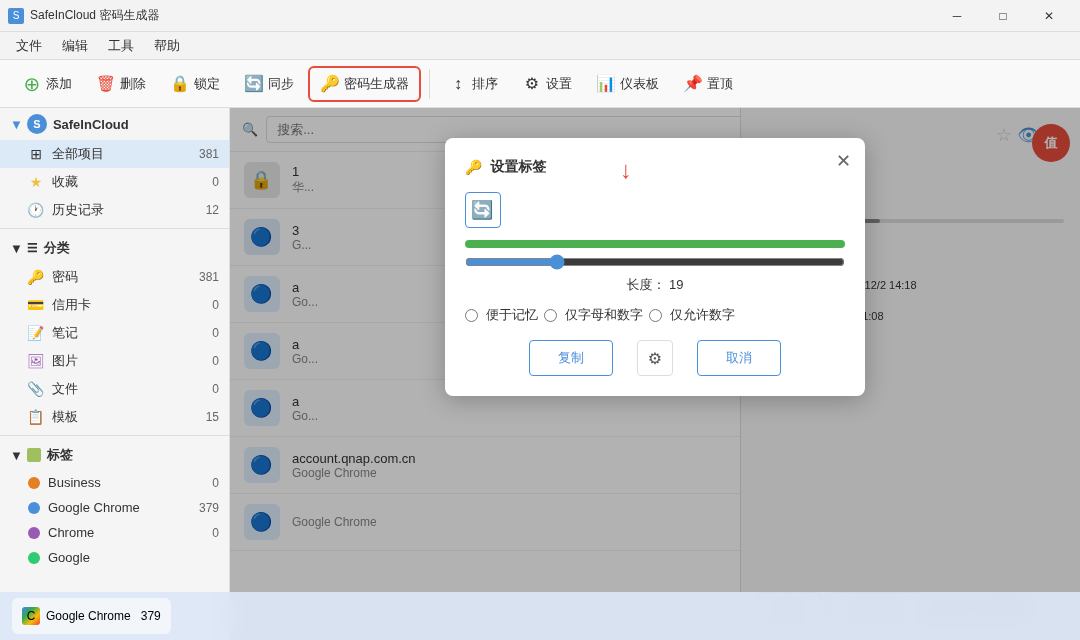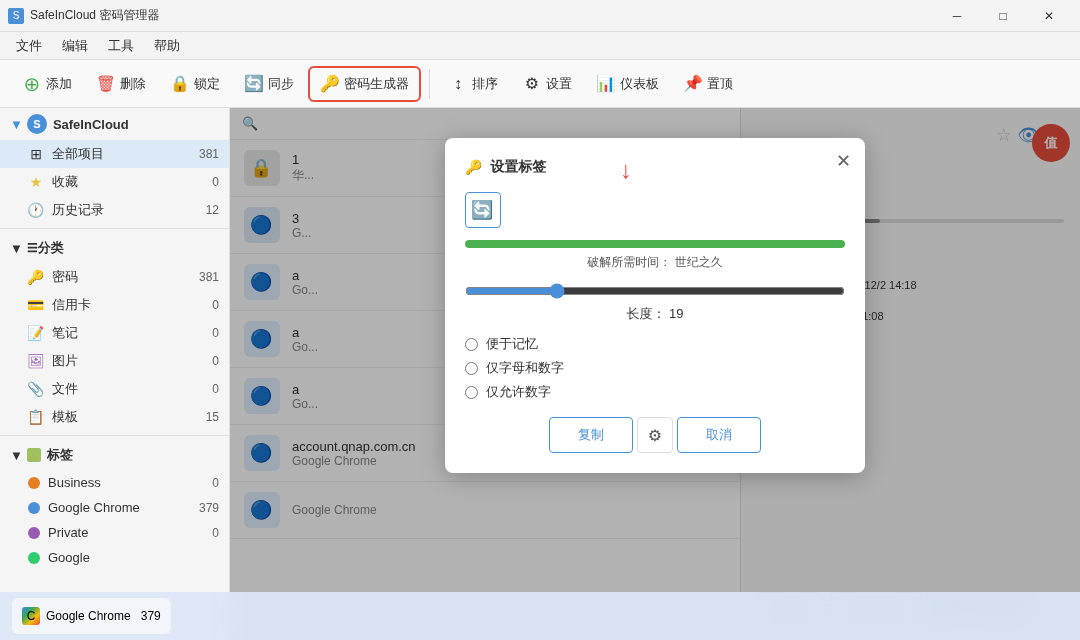--- a/index.html
+++ b/index.html
@@ -436,36 +436,36 @@
       accent-color: #4a90d9;
     }
     .length-label {
       font-size: 13px;
       color: #333;
       text-align: center;
       margin-bottom: 12px;
     }
     .radio-group {
       display: flex;
-      flex-direction: column;
+      flex-direction: row;
       gap: 6px;
       margin-bottom: 16px;
     }
     .radio-item {
       display: flex;
       align-items: center;
       gap: 8px;
       font-size: 13px;
       color: #333;
       cursor: pointer;
     }
     .modal-actions {
       display: flex;
       justify-content: center;
-      gap: 4px;
+      gap: 24px;
       margin-top: 8px;
     }
     .modal-btn {
       padding: 7px 28px;
       border: 1px solid #4a90d9;
       background: white;
       color: #4a90d9;
       border-radius: 4px;
       cursor: pointer;
       font-size: 13px;
@@ -487,21 +487,21 @@
     .red-border-highlight {
       border: 2px solid #e74c3c !important;
       border-radius: 6px;
     }
   </style>
 </head>
 <body>
 
 <div class="title-bar">
   <div class="title-bar-icon">S</div>
-  <span class="title-bar-text">SafeInCloud 密码管理器</span>
+  <span class="title-bar-text">SafeInCloud 密码生成器</span>
   <div class="title-bar-controls">
     <div class="title-btn">─</div>
     <div class="title-btn">□</div>
     <div class="title-btn close">✕</div>
   </div>
 </div>
 
 <div class="menu-bar">
   <div class="menu-item">文件</div>
   <div class="menu-item">编辑</div>
@@ -569,21 +569,21 @@
     </div>
     <div class="sidebar-item">
       <span class="sidebar-cat-icon" style="color:#888;">🕐</span>
       <span>历史记录</span>
       <span class="sidebar-item-count">12</span>
     </div>
     <hr class="sidebar-divider">
     <div class="sidebar-header">
       <span style="margin-right:4px;">▼</span>
       <span style="font-size:12px;">☰</span>
-      <span style="">分类</span>
+      <span style="margin-left:6px;">分类</span>
     </div>
     <div class="sidebar-item">
       <span class="sidebar-cat-icon" style="color:#f0c040;">🔑</span>
       <span>密码</span>
       <span class="sidebar-item-count">381</span>
     </div>
     <div class="sidebar-item">
       <span class="sidebar-cat-icon" style="color:#5b9bd5;">💳</span>
       <span>信用卡</span>
       <span class="sidebar-item-count">0</span>
@@ -619,32 +619,33 @@
       <span>Business</span>
       <span class="sidebar-item-count">0</span>
     </div>
     <div class="sidebar-item">
       <span class="tag-dot" style="background:#4a90d9;"></span>
       <span>Google Chrome</span>
       <span class="sidebar-item-count">379</span>
     </div>
     <div class="sidebar-item">
       <span class="tag-dot" style="background:#9b59b6;"></span>
-      <span>Private</span>
+      <span>Chrome</span>
       <span class="sidebar-item-count">0</span>
     </div>
     <div class="sidebar-item">
       <span class="tag-dot" style="background:#2ecc71;"></span>
       <span>Google</span>
     </div>
   </div>
 
   <div class="content-area">
     <div class="search-bar">
       <span style="color:#888;">🔍</span>
+      <input class="search-input" type="text" placeholder="搜索..." style="">
     </div>
     <div class="list-area">
       <div class="list-item">
         <div class="list-icon" style="background:#e8e8e8;">🔒</div>
         <div class="list-item-info">
           <div class="list-item-title">1</div>
           <div class="list-item-sub">华...</div>
         </div>
         <span class="list-item-star">☆</span>
       </div>
@@ -754,21 +755,20 @@
         </div>
         <button class="modal-close">✕</button>
 
         <div class="modal-password-row">
           <button class="modal-refresh-btn">
             <span>🔄</span>
           </button>
         </div>
 
         <div class="strength-bar"></div>
-        <div class="strength-label">破解所需时间：  世纪之久</div>
 
         <div class="slider-row">
           <input type="range" class="length-slider" min="6" max="32" value="12" style="">
         </div>
         <div class="length-label">长度：  19</div>
 
         <div class="radio-group">
           <label class="radio-item">
             <input type="radio" name="pwtype" style="">
             <span>便于记忆</span>

